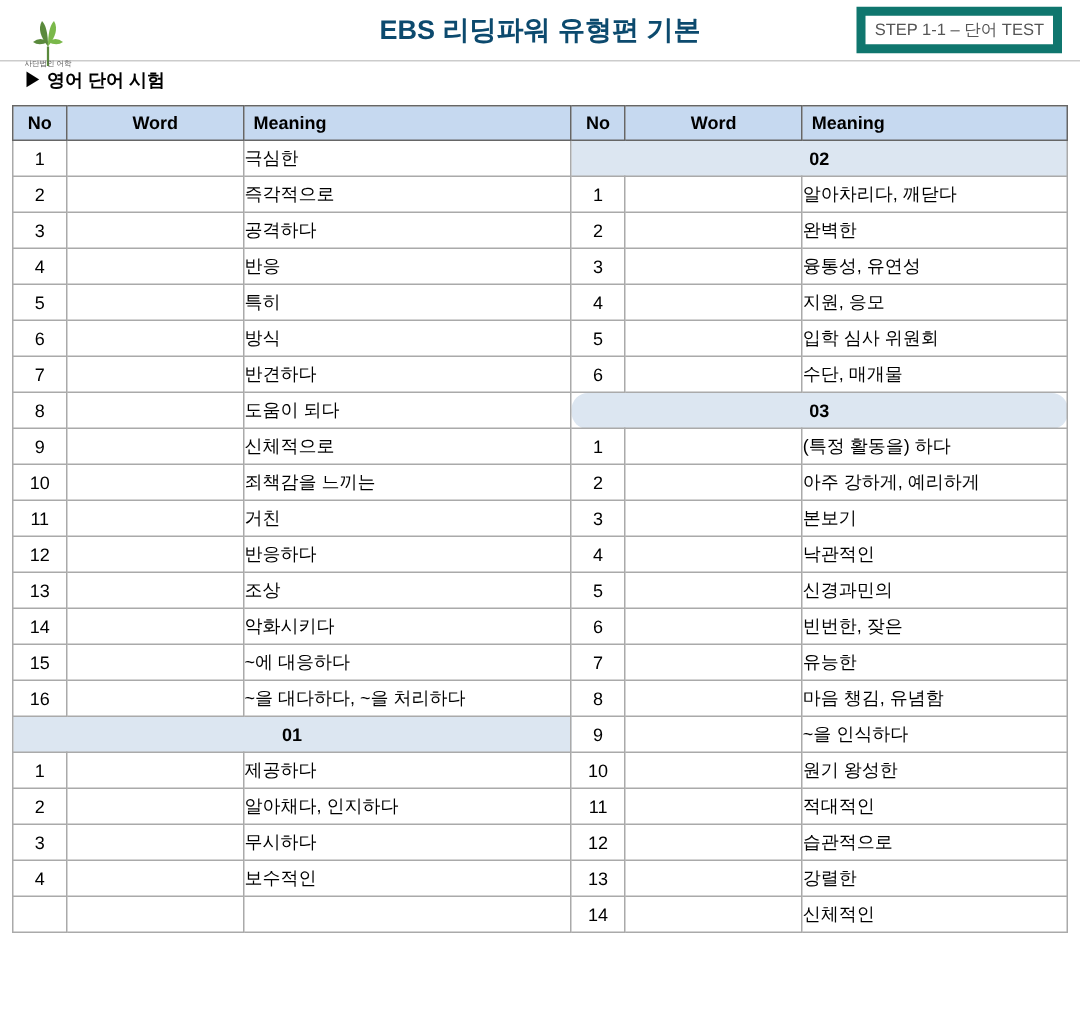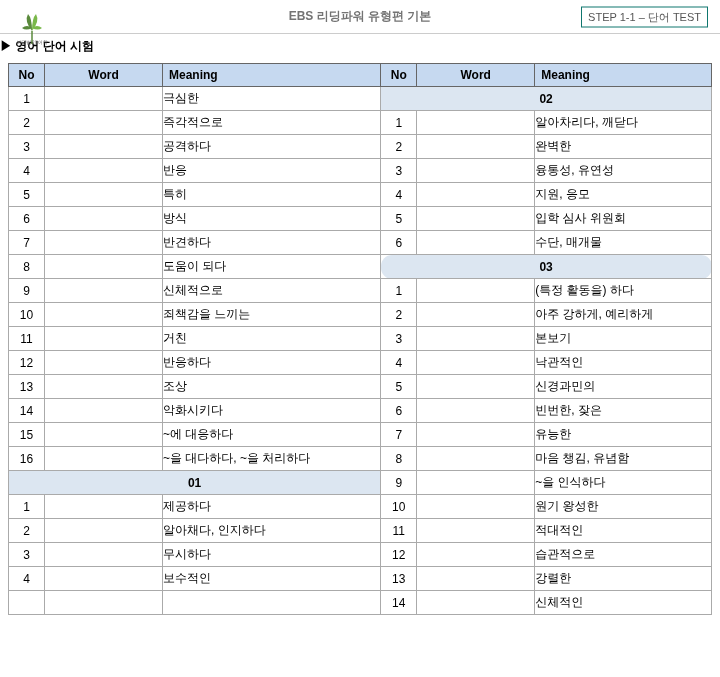--- a/index.html
+++ b/index.html
@@ -18,37 +18,37 @@
       border-bottom: 1px solid #ccc;
     }
     .logo {
       position: absolute;
       left: 12px;
       top: 6px;
       width: 40px;
       height: 40px;
     }
     .header-title {
-      font-size: 12px;
+      font-size: 18px;
       font-weight: bold;
-      color: #737373;
+      color: #0c4a6e;
       text-align: center;
     }
     .step-badge {
       position: absolute;
       right: 12px;
       top: 50%;
       transform: translateY(-50%);
       font-size: 11px;
       color: #555;
-      border: 1px solid #0f766e;
+      border: 6px solid #0f766e;
       padding: 2px 6px;
     }
     .subtitle {
-      padding: 4px 0;
+      padding: 4px 16px;
       font-size: 12px;
       font-weight: bold;
       color: #000;
     }
     .subtitle::before {
       content: '▶ ';
     }
     .table-container {
       padding: 4px 8px 8px 8px;
     }

